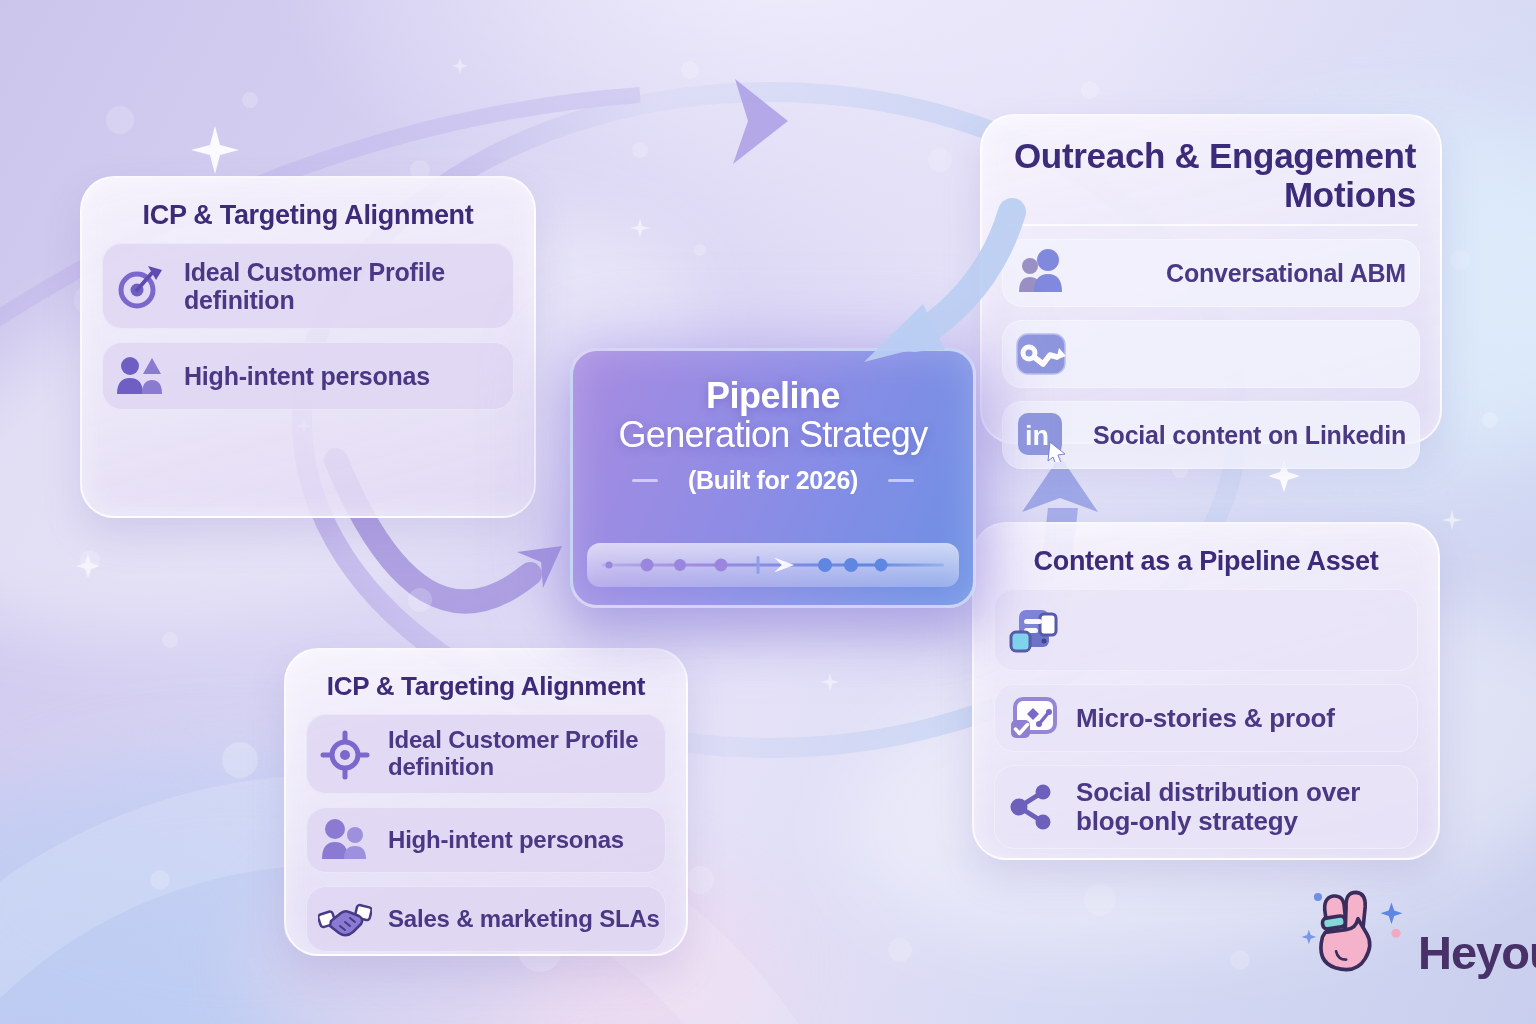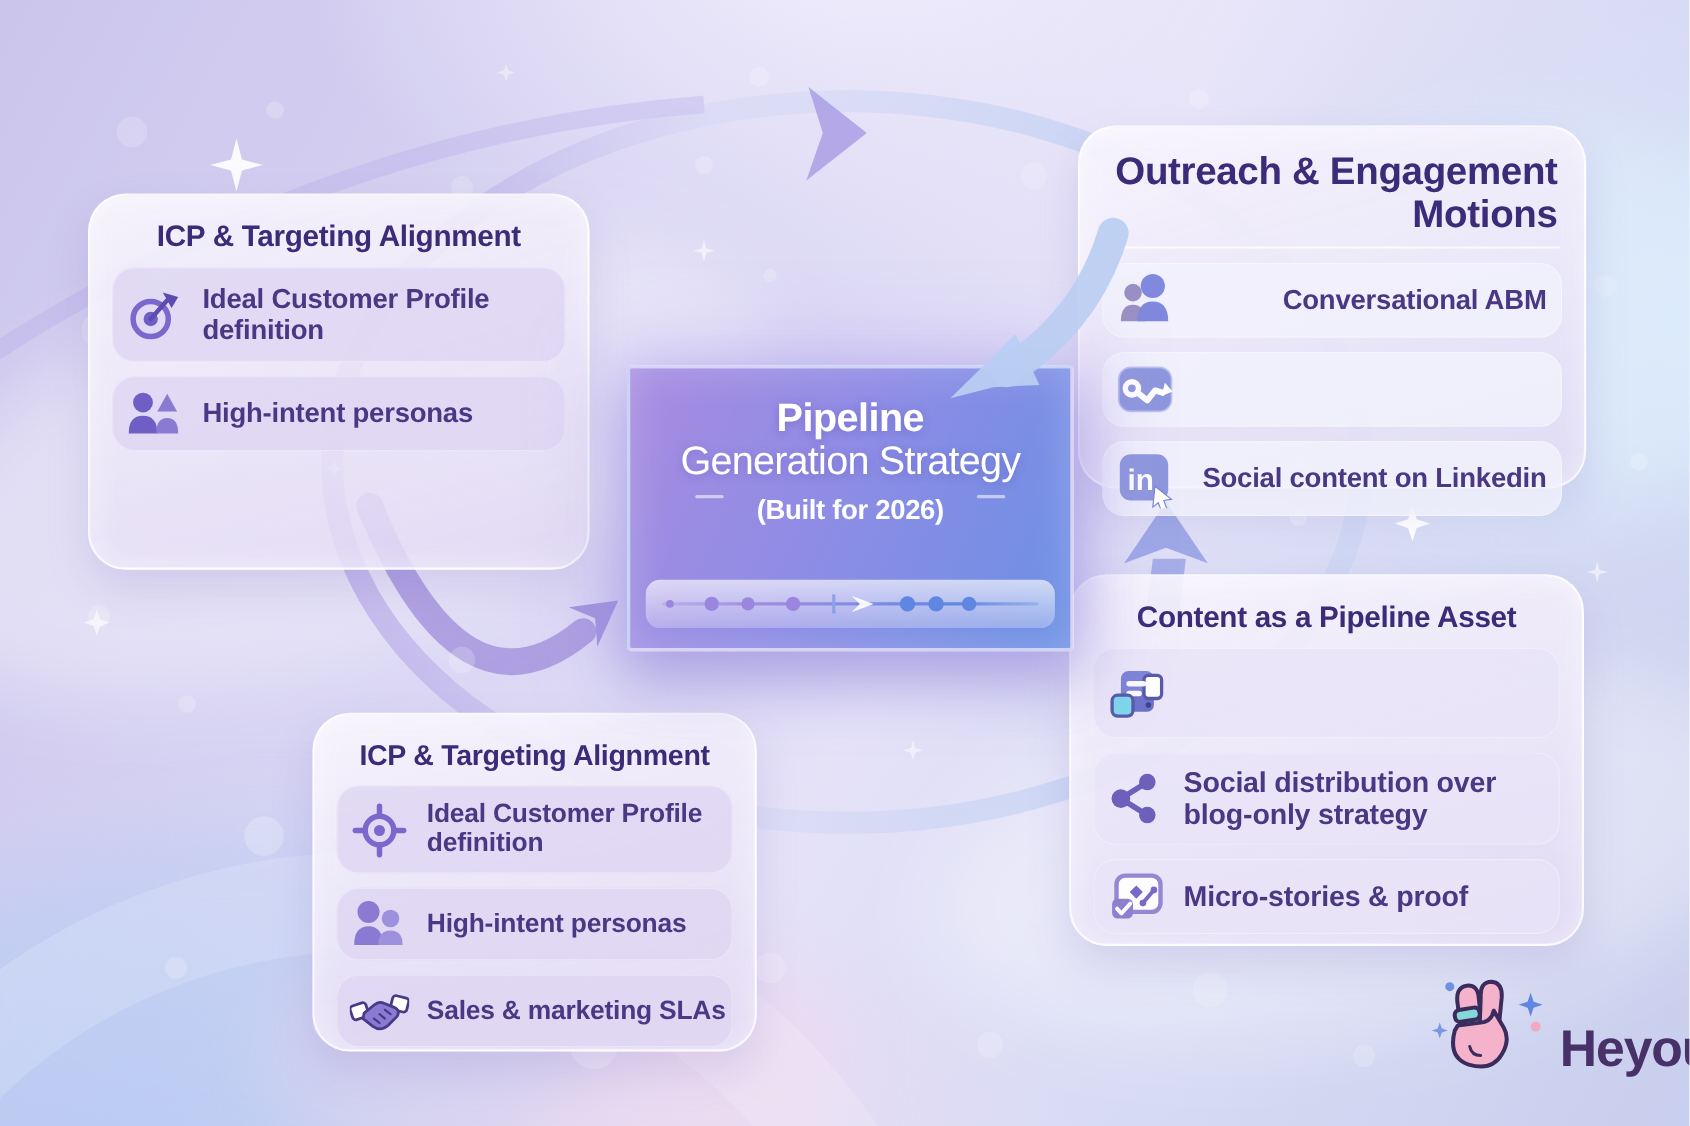--- a/index.html
+++ b/index.html
@@ -53,29 +53,29 @@
   
   .card-outreach{left:980px;top:114px;width:458px;height:326px;}
   .card-outreach h2{font-size:35px;text-align:right;margin:20px 24px 0 24px;}
   .card-outreach .divider{height:2px;background:rgba(255,255,255,.75);margin:10px 22px 0 22px;border-radius:2px;}
   .card-outreach .row{background:rgba(241,241,252,.82);justify-content:space-between;}
   .card-outreach .lbl{font-size:25px;white-space:nowrap;}
   .card-outreach .row{min-height:56px;}
 
   
   .card-center{
-    left:570px;top:332px;width:400px;height:254px;border-radius:4px;
+    left:570px;top:348px;width:400px;height:254px;border-radius:27px;
     background:linear-gradient(115deg,#a78ce1 0%,#8f8ce5 45%,#6b90e4 100%);
     border:3px solid rgba(255,255,255,.62);
     box-shadow:0 0 70px 12px rgba(166,150,236,.5), 0 26px 48px rgba(98,88,190,.35), inset 0 0 40px rgba(255,255,255,.22);
     text-align:center;z-index:4;
   }
   .card-center .t1{margin-top:26px;font-size:36px;font-weight:800;color:#fff;letter-spacing:-.5px;line-height:1.05;text-shadow:0 2px 8px rgba(80,70,170,.35);}
   .card-center .t2{font-size:36px;font-weight:400;color:#fff;letter-spacing:-.7px;line-height:1.1;text-shadow:0 2px 8px rgba(80,70,170,.35);}
-  .card-center .sub{display:flex;justify-content:center;gap:30px;margin-top:12px;}
+  .card-center .sub{display:flex;align-items:center;justify-content:center;gap:30px;margin-top:12px;}
   .card-center .sub .txt{font-size:25px;font-weight:700;color:#ffffff;letter-spacing:-.3px;}
   .card-center .dash{width:26px;height:3px;border-radius:2px;background:rgba(255,255,255,.55);}
   .timeline{
     position:absolute;left:14px;right:14px;bottom:18px;height:44px;border-radius:13px;
     background:linear-gradient(180deg, rgba(255,255,255,.66), rgba(255,255,255,.26));
   }
   .tl-line{position:absolute;left:4%;right:4%;top:50%;height:3px;transform:translateY(-50%);border-radius:2px;
     background:linear-gradient(90deg, rgba(159,139,224,.35), #9f8be0 28%, #7f8ce4 55%, #5f86e0 78%, rgba(95,134,224,.3));}
   .dot{position:absolute;top:50%;transform:translate(-50%,-50%);border-radius:50%;}
   .dp{background:#9a86de;} .db{background:#5f86e0;}
@@ -309,46 +309,46 @@
             <rect x="13" y="7" width="30" height="34" rx="7" fill="#7e85d6"></rect>
             <rect x="13" y="30" width="30" height="14" rx="6" fill="#6d73c8"></rect>
             <rect x="34" y="11" width="16" height="21" rx="4" fill="#ffffff" stroke="#575ba8" stroke-width="3"></rect>
             <rect x="18" y="16" width="18" height="5" rx="2.5" fill="#ffffff" opacity=".95"></rect>
             <rect x="18" y="25" width="14" height="5" rx="2.5" fill="#ffffff" opacity=".95"></rect>
             <circle cx="38" cy="38" r="2.5" fill="#3f4490"></circle>
             <rect x="5" y="29" width="19" height="19" rx="5" fill="#7fd6ec" stroke="#575ba8" stroke-width="3"></rect>
           </svg>
         </span>
       </div>
-      <div class="row r3">
-        <span class="icn">
-          <svg width="54" height="54" viewBox="0 0 54 54">
-            <path d="M13 27 L37 12 M13 27 L37 42" stroke="#6c60ba" stroke-width="5"></path>
-            <g fill="#6c60ba">
-                <circle cx="37" cy="12" r="7.5"></circle>
-                <circle cx="13" cy="27" r="8.5"></circle>
-                <circle cx="37" cy="42" r="7.5"></circle>
-              </g>
-          </svg>
-        </span>
-        <span class="lbl w320">Social distribution over blog-only strategy</span>
-      </div>
       <div class="row r2">
         <span class="icn">
           <svg width="54" height="54" viewBox="0 0 54 54">
             <rect x="9" y="8" width="40" height="33" rx="8" fill="#ffffff" opacity=".92" stroke="#8f7fd0" stroke-width="4"></rect>
             <polygon points="27,17 33,23 27,29 21,23" fill="#7a68c8"></polygon>
             <path d="M33 33 L43 21" stroke="#7a68c8" stroke-width="3.5" stroke-linecap="round"></path>
             <circle cx="33" cy="33" r="3" fill="#7a68c8"></circle>
               <circle cx="43" cy="21" r="3" fill="#7a68c8"></circle>
             <rect x="5" y="29" width="19" height="18" rx="5" fill="#8f7fd0"></rect>
             <path d="M9.5 38 l4 4.5 l8 -9" stroke="#ffffff" stroke-width="3.5" stroke-linecap="round" stroke-linejoin="round" fill="none"></path>
           </svg>
         </span>
         <span class="lbl nw">Micro-stories &amp; proof</span>
+      </div>
+      <div class="row r3">
+        <span class="icn">
+          <svg width="54" height="54" viewBox="0 0 54 54">
+            <path d="M13 27 L37 12 M13 27 L37 42" stroke="#6c60ba" stroke-width="5"></path>
+            <g fill="#6c60ba">
+                <circle cx="37" cy="12" r="7.5"></circle>
+                <circle cx="13" cy="27" r="8.5"></circle>
+                <circle cx="37" cy="42" r="7.5"></circle>
+              </g>
+          </svg>
+        </span>
+        <span class="lbl w320">Social distribution over blog-only strategy</span>
       </div>
     </div>
   </section>
 
   <section class="card card-icp-bot">
     <h2>ICP &amp; Targeting Alignment</h2>
     <div class="rows">
       <div class="row r1">
         <span class="icn">
           <svg width="54" height="54" viewBox="0 0 54 54">

